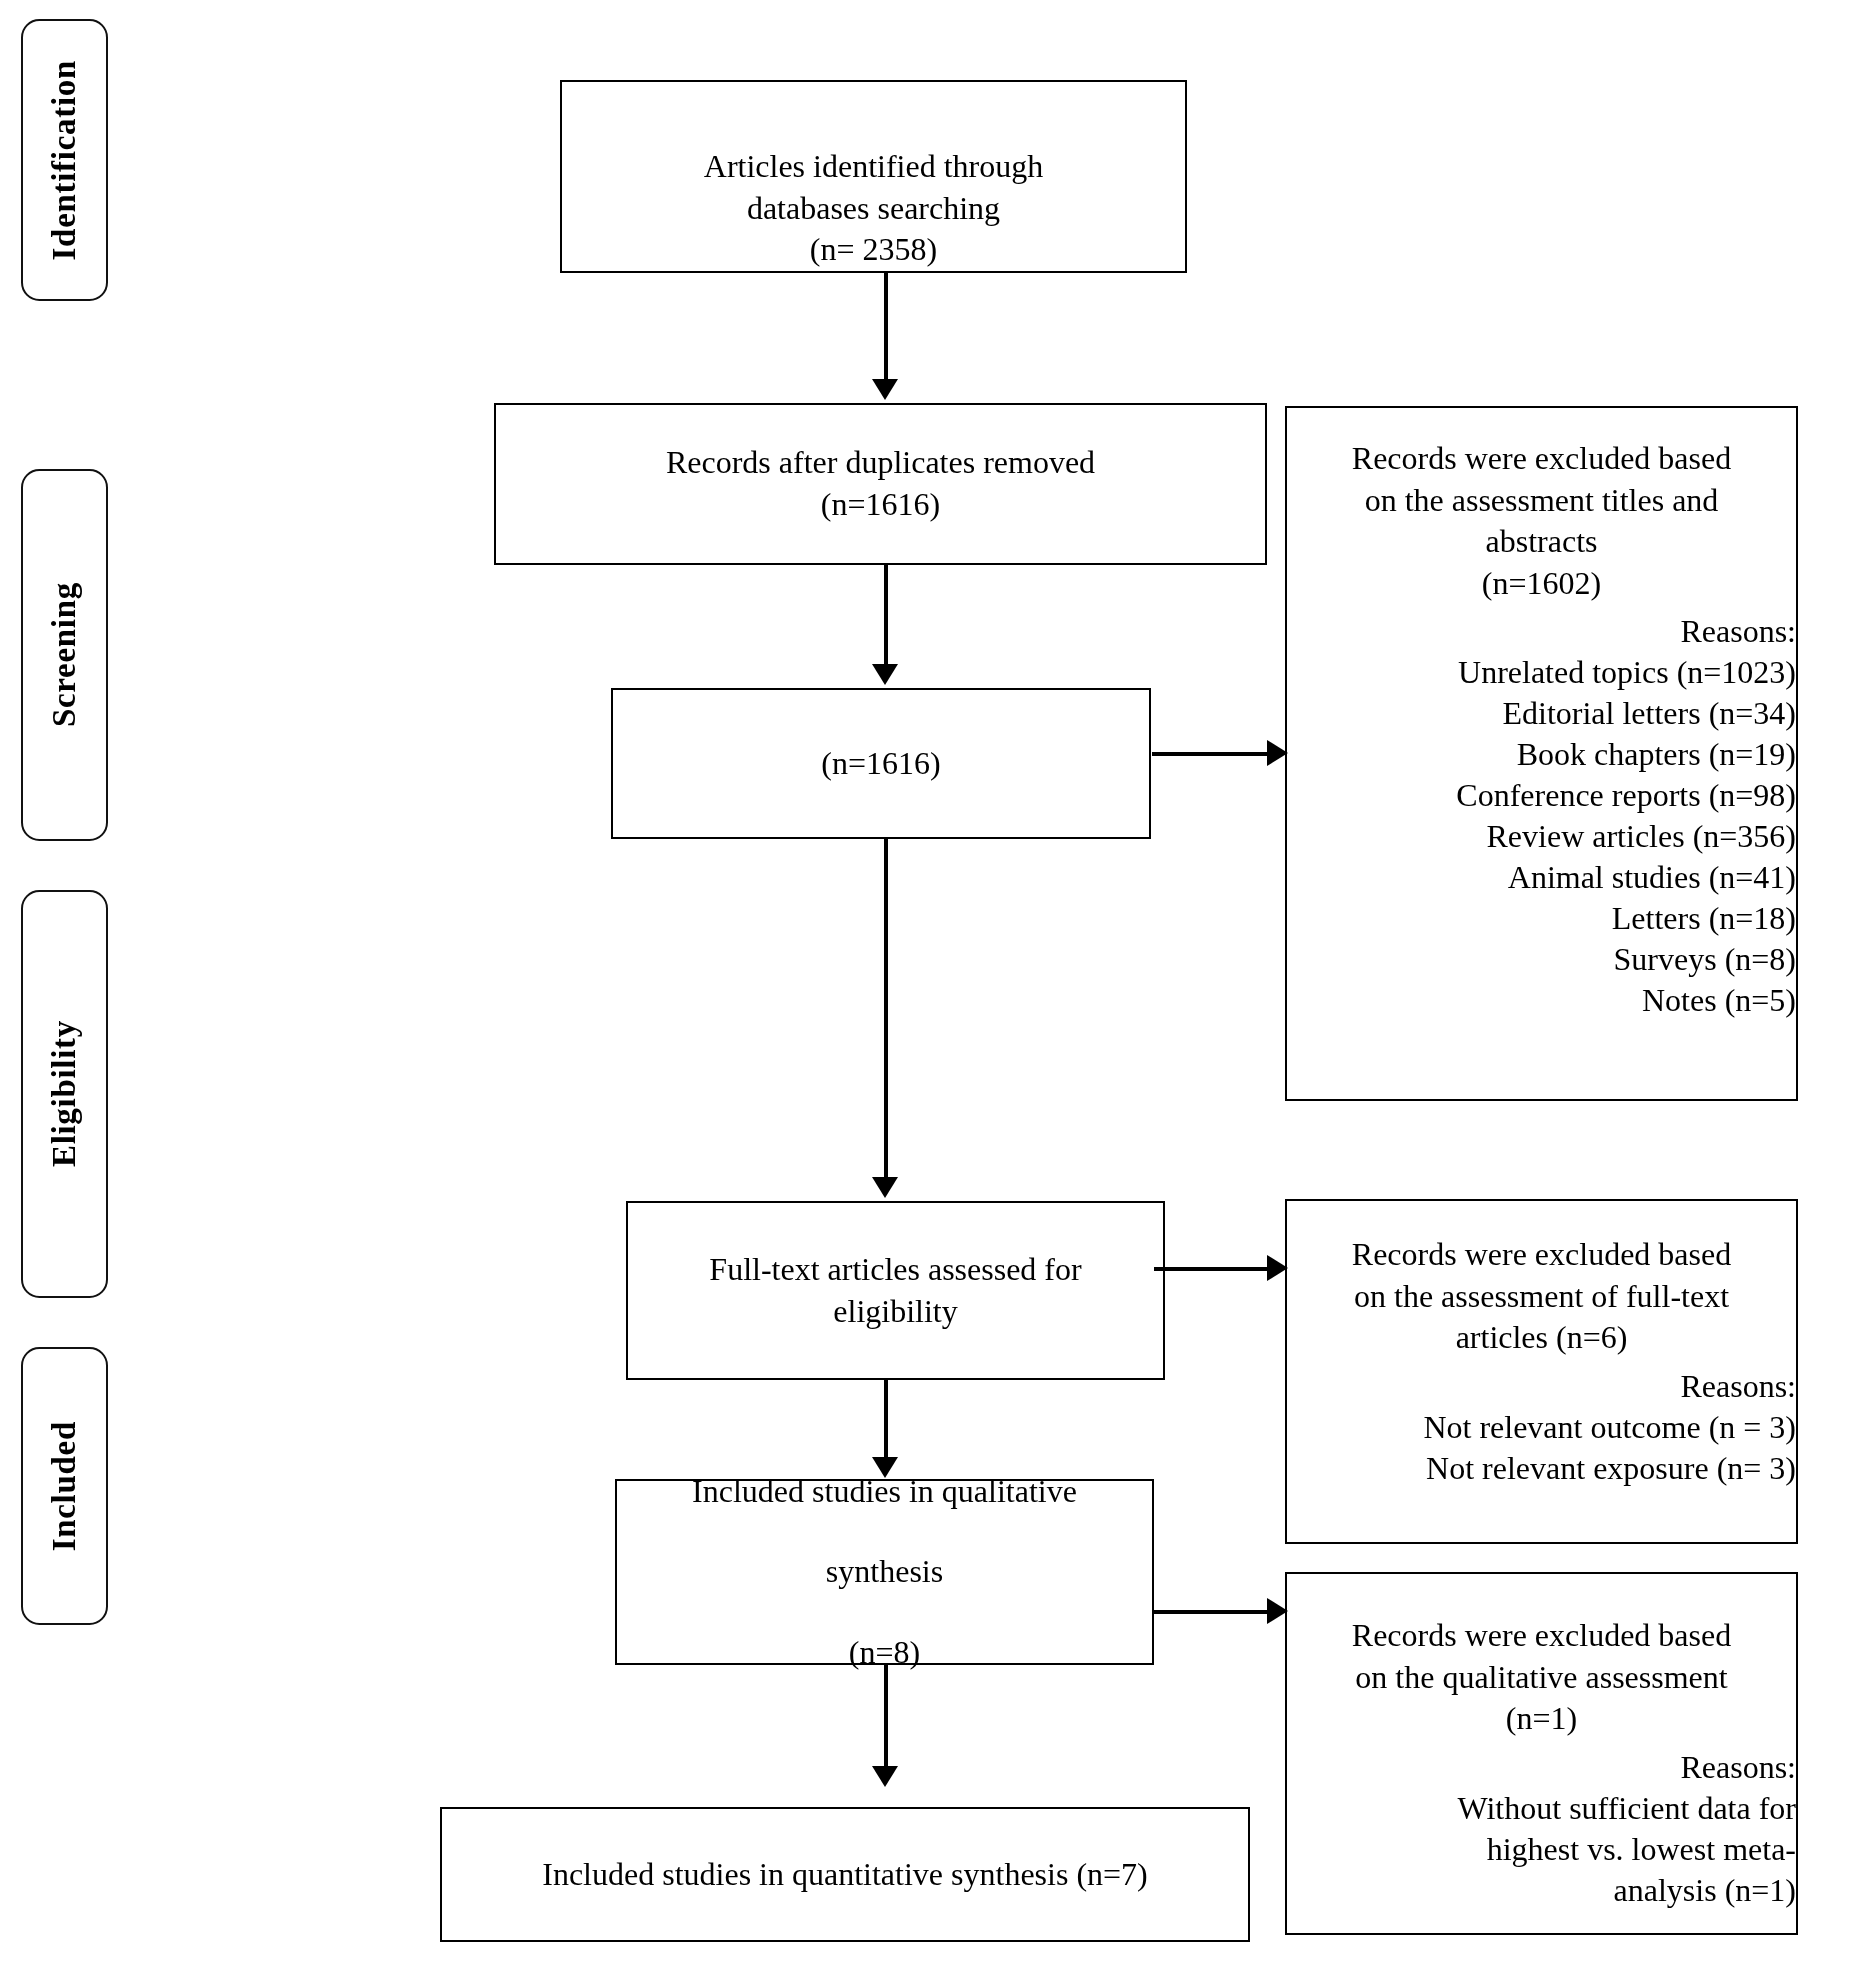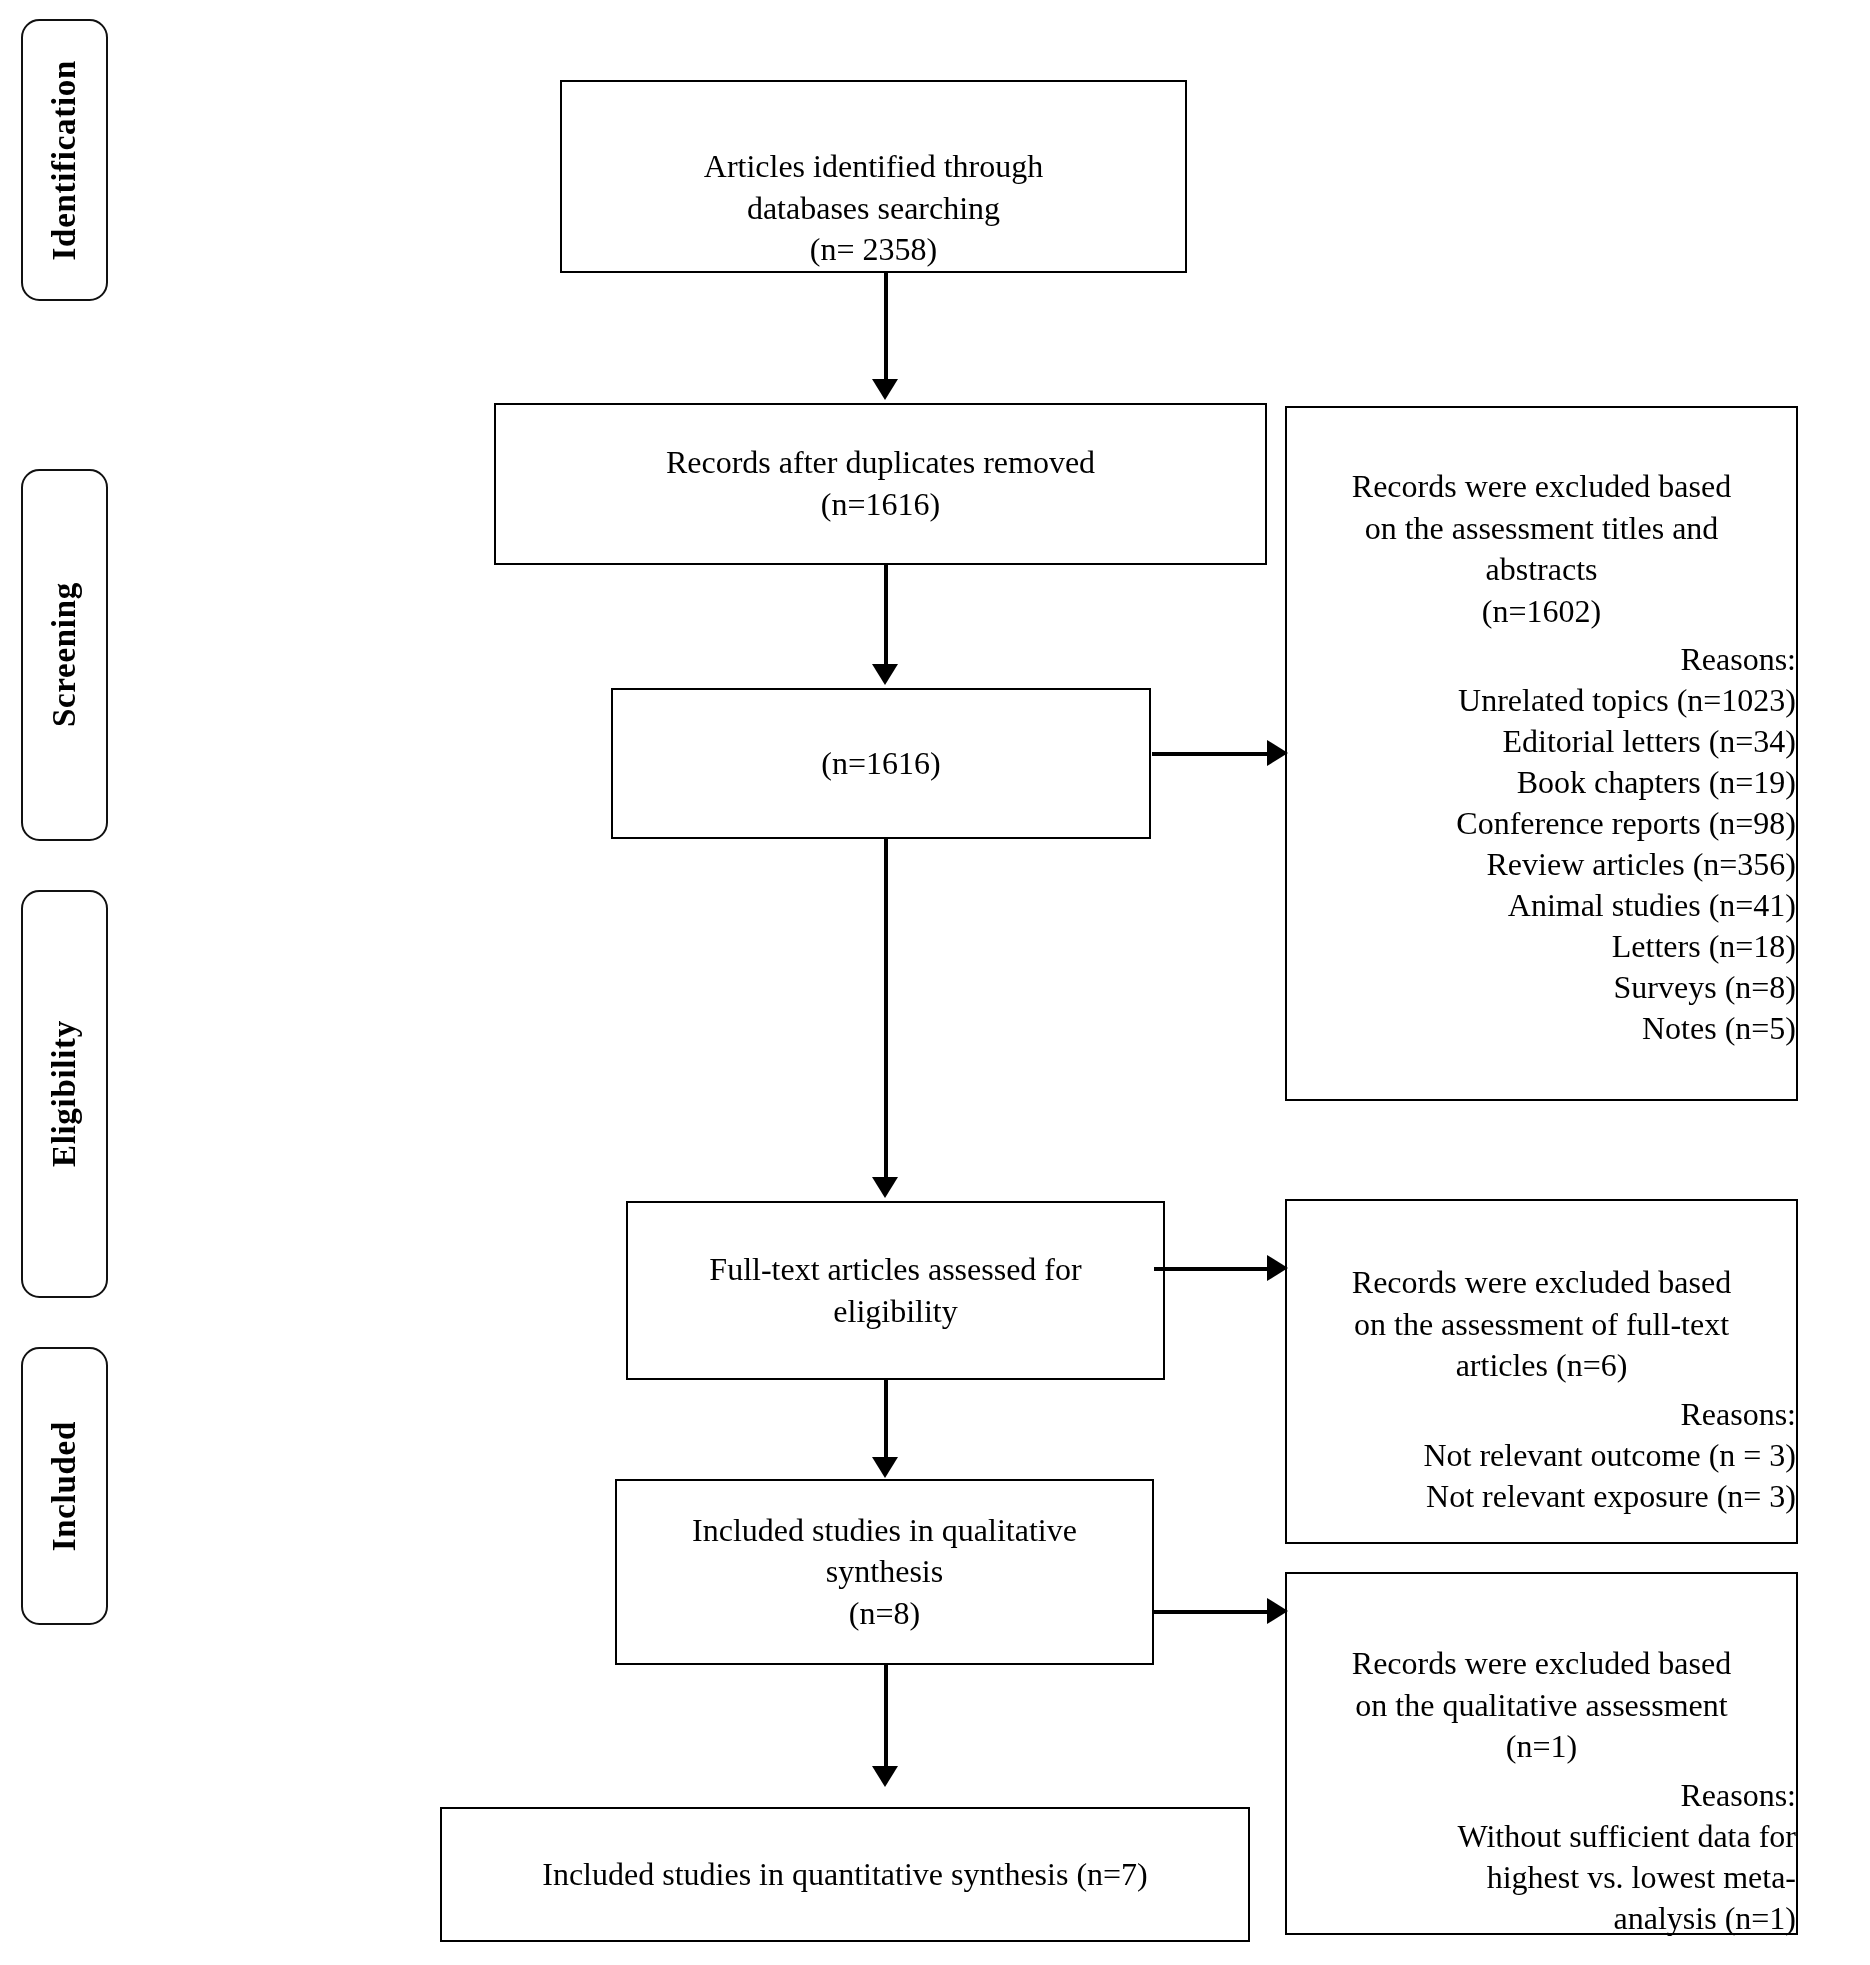--- a/index.html
+++ b/index.html
@@ -59,21 +59,21 @@
   .reasons{
     margin-top:7px;
     padding-left:15.6px;
   }
   .reasons .rline{
     text-align:right;
     font-size:32px;
     line-height:1.28;
     white-space:nowrap;
   }
-  .pad-center{padding:0 10px;margin-top:28px;}
+  .pad-center{padding:0 10px;}
 
   
   .vline{
     position:absolute;
     width:3.5px;
     background:#000000;
   }
   .hline{
     position:absolute;
     height:3.5px;
@@ -162,21 +162,21 @@
       <div class="line">on the assessment of full-text</div>
       <div class="line">articles (n=6)</div>
     </div>
     <div class="reasons">
       <div class="rline">Reasons:</div>
       <div class="rline">Not relevant outcome (n = 3)</div>
       <div class="rline">Not relevant exposure (n= 3)</div>
     </div>
   </div>
 
-  <div class="box" style="left:615px;top:1479px;width:539px;height:186px;">
+  <div class="box" style="left:615px;top:1479px;width:539px;height:186px;gap:39px;">
     <div class="line">Included studies in qualitative</div>
     <div class="line">synthesis</div>
     <div class="line">(n=8)</div>
   </div>
 
   <div class="box" style="left:1285px;top:1572px;width:513px;height:363px;justify-content:flex-start;padding-top:41px;">
     <div class="pad-center">
       <div class="line">Records were excluded based</div>
       <div class="line">on the qualitative assessment</div>
       <div class="line">(n=1)</div>

